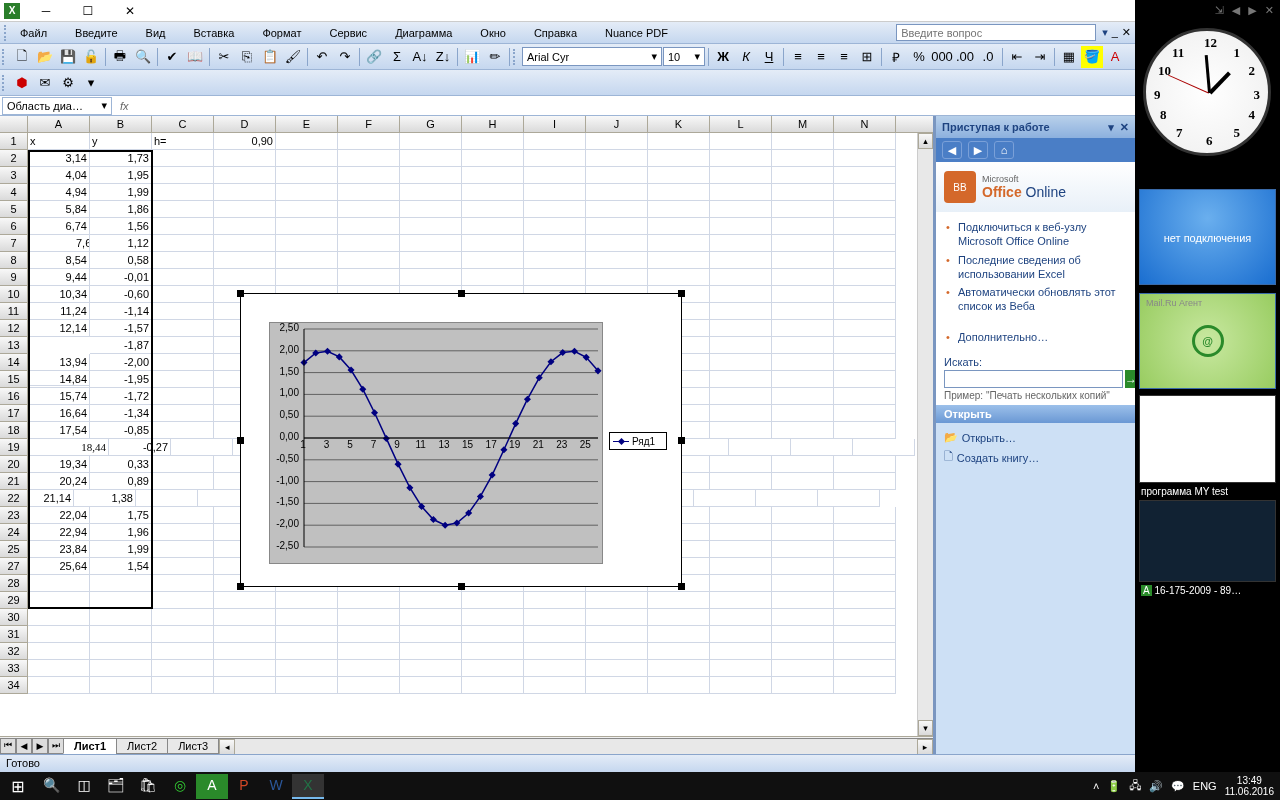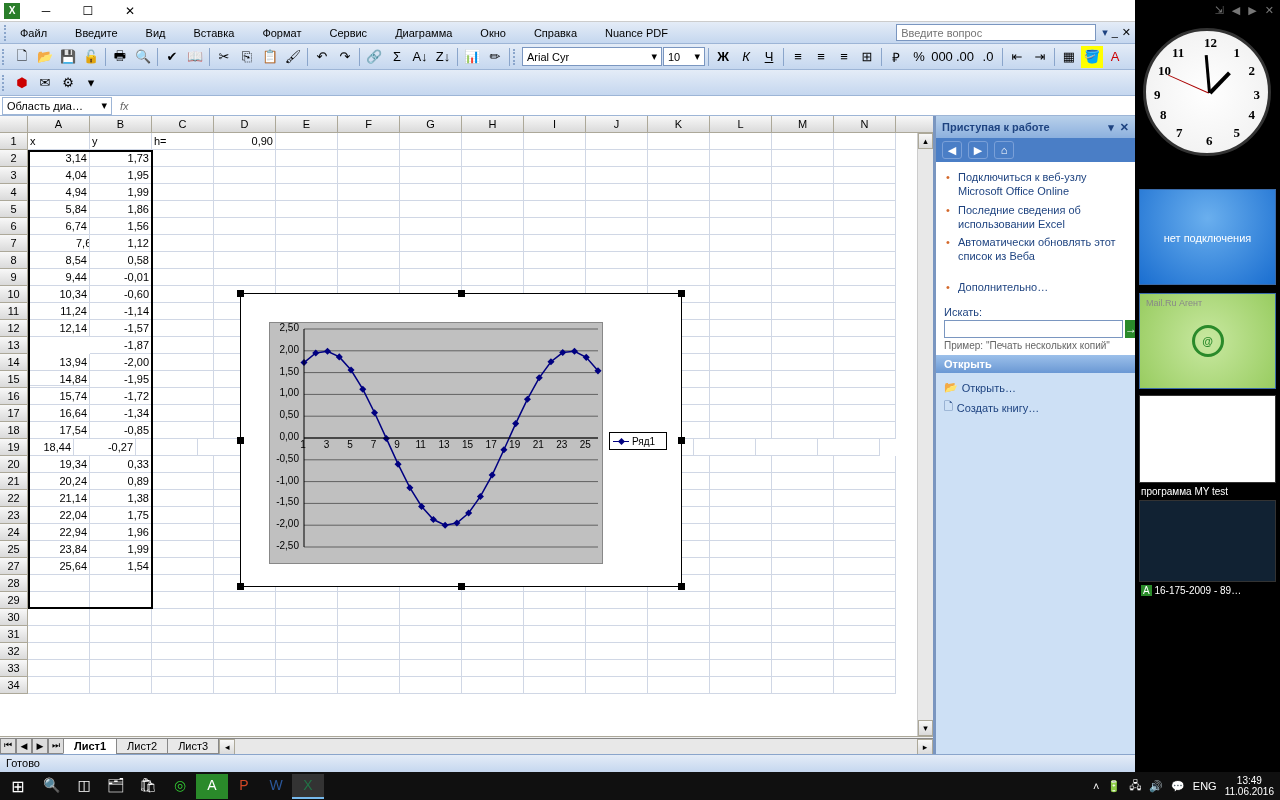--- a/index.html
+++ b/index.html
@@ -538,21 +538,21 @@
               <div class="cell" style="width: 62px;"></div>
               <div class="cell" style="width: 62px;"></div>
               <div class="cell" style="width: 62px;"></div>
               <div class="cell" style="width: 62px;"></div>
               <div class="cell" style="width: 62px;"></div>
               <div class="cell" style="width: 62px;"></div>
               <div class="cell" style="width: 62px;"></div>
             </div>
             <div class="grid-row">
               <div class="row-header">19</div>
-              <div class="cell txt-right" style="width: 46px;">18,44</div>
+              <div class="cell txt-right" style="width: 81px; font-family: Liberation Serif, serif;">18,44</div>
               <div class="cell txt-right" style="width: 62px;">-0,27</div>
               <div class="cell" style="width: 62px;"></div>
               <div class="cell" style="width: 62px;"></div>
               <div class="cell" style="width: 62px;"></div>
               <div class="cell" style="width: 62px;"></div>
               <div class="cell" style="width: 62px;"></div>
               <div class="cell" style="width: 62px;"></div>
               <div class="cell" style="width: 62px;"></div>
               <div class="cell" style="width: 62px;"></div>
               <div class="cell" style="width: 62px;"></div>
@@ -589,21 +589,21 @@
               <div class="cell" style="width: 62px;"></div>
               <div class="cell" style="width: 62px;"></div>
               <div class="cell" style="width: 62px;"></div>
               <div class="cell" style="width: 62px;"></div>
               <div class="cell" style="width: 62px;"></div>
               <div class="cell" style="width: 62px;"></div>
               <div class="cell" style="width: 62px;"></div>
             </div>
             <div class="grid-row">
               <div class="row-header">22</div>
-              <div class="cell txt-right" style="width: 62px; text-align: right;">21,14</div>
+              <div class="cell txt-right" style="width: 46px; text-align: right;">21,14</div>
               <div class="cell txt-right" style="width: 62px;">1,38</div>
               <div class="cell" style="width: 62px;"></div>
               <div class="cell" style="width: 62px;"></div>
               <div class="cell" style="width: 62px;"></div>
               <div class="cell" style="width: 62px;"></div>
               <div class="cell" style="width: 62px;"></div>
               <div class="cell" style="width: 62px;"></div>
               <div class="cell" style="width: 62px;"></div>
               <div class="cell" style="width: 62px;"></div>
               <div class="cell" style="width: 62px;"></div>
@@ -921,20 +921,27 @@
         <div class="spacer"></div>
         <span>▾</span>
         <span style="margin-left:6px;">✕</span>
       </div>
       <div class="tp-nav">
         <div class="tp-nav-btn">◀</div>
         <div class="tp-nav-btn">▶</div>
         <div class="tp-nav-btn">⌂</div>
       </div>
       <div class="tp-section">
+        <div class="office-logo">
+          <div class="office-icon">BB</div>
+          <div>
+            <div style="font-size:9px;color:#666;">Microsoft</div>
+            <div style="font-size:14px;"><b style="color:#d4682a;">Office</b> <span style="color:#1e4380;">Online</span></div>
+          </div>
+        </div>
         <div class="tp-links" id="tp-links">
             <a class="tp-link">Подключиться к веб-узлу Microsoft Office Online</a>
             <a class="tp-link">Последние сведения об использовании Excel</a>
             <a class="tp-link">Автоматически обновлять этот список из Веба</a>
           </div>
         <div class="tp-links">
             <a class="tp-link" style="padding-left:14px;">Дополнительно…</a>
           </div>
         <div class="tp-search">
           <div class="tp-search-label">Искать:</div>

